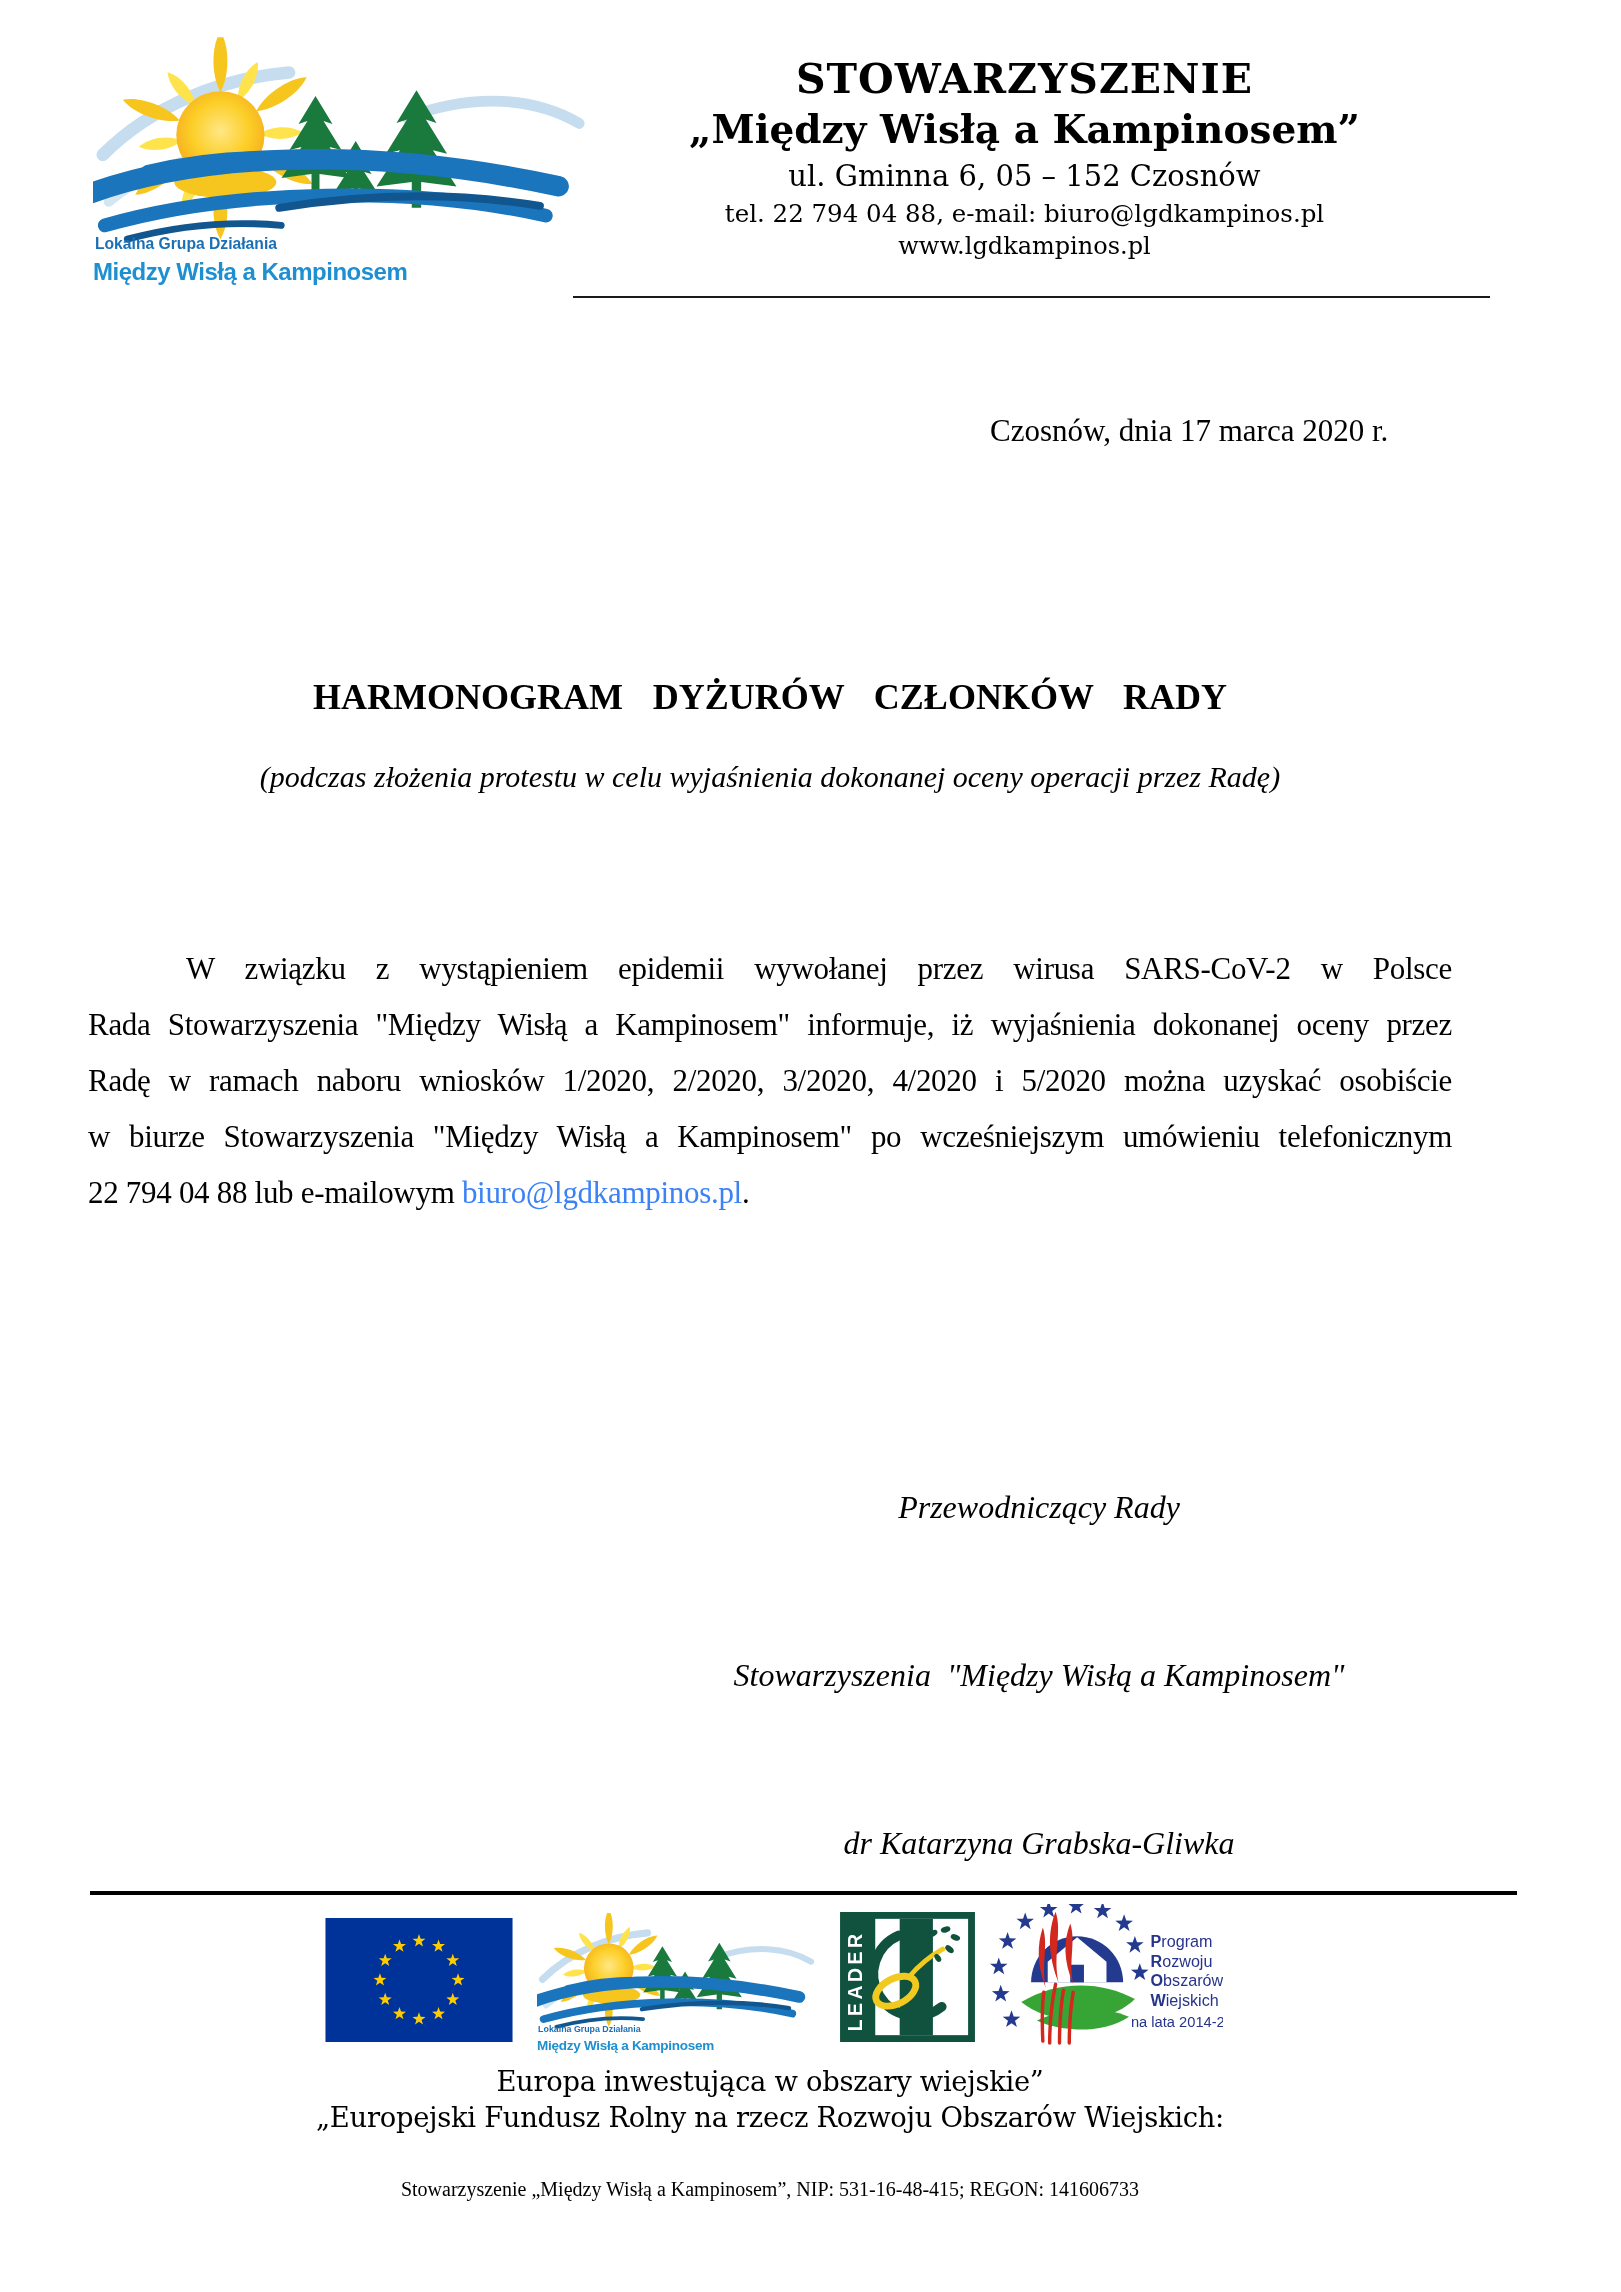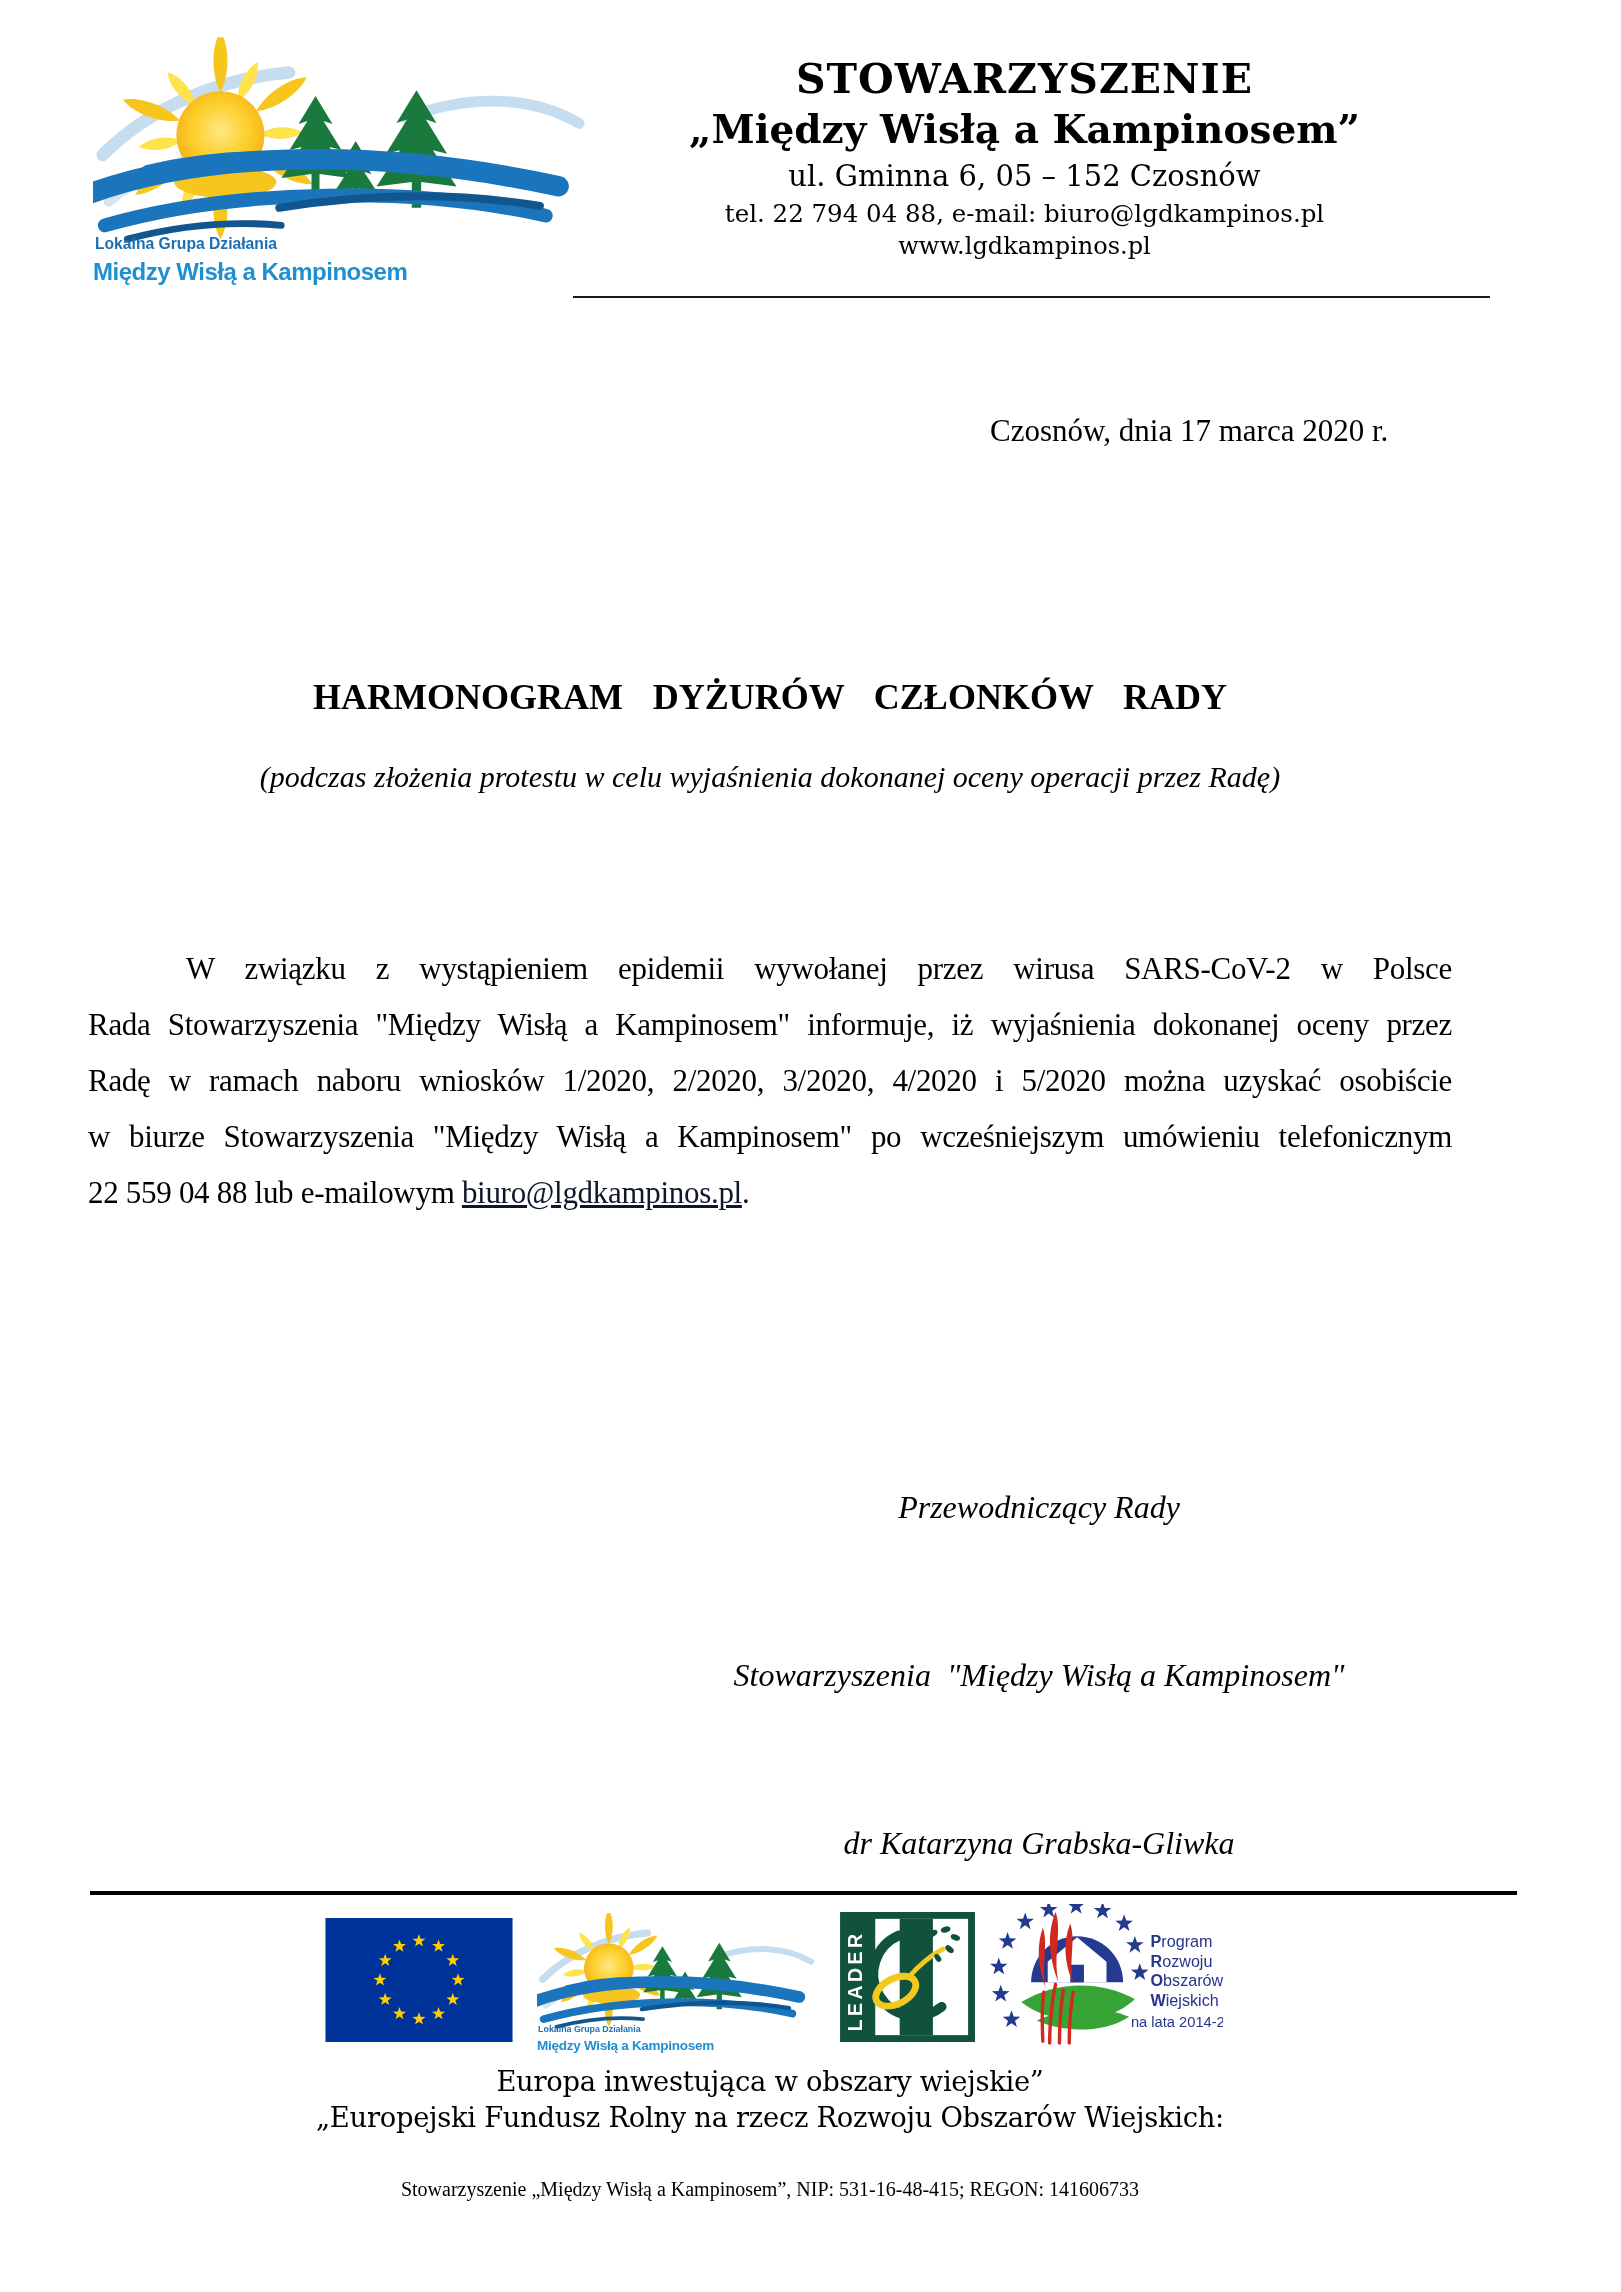--- a/index.html
+++ b/index.html
@@ -24,21 +24,21 @@
   
   .doc-title{left:88px;top:676px;width:1364px;text-align:center;font-size:36px;font-weight:bold;
              line-height:43px;white-space:pre-wrap;word-spacing:5.9px;}
   .doc-subtitle{left:88px;top:755px;width:1364px;text-align:center;font-size:30px;font-style:italic;line-height:43px;}
 
   
   .body-par{left:88px;top:941px;width:1364px;font-size:31px;letter-spacing:-0.3px;}
   .bline{line-height:56px;text-align:justify;text-align-last:justify;}
   .bline.indent{text-indent:98px;}
   .bline.last{text-align:left;text-align-last:left;}
-  .email-link{color:#0f172a;text-decoration:underline;cursor:pointer;}
+  .email-link{color:#3b82f6;cursor:pointer;}
 
   
   .signature{left:647px;top:1367px;width:784px;text-align:center;font-style:italic;
              font-size:32px;line-height:56px;white-space:pre-wrap;}
 
   
   .footer-rule{left:90px;top:1891px;width:1427px;border-top:4.9px solid #000;height:0;}
   .logo-eu{left:325px;top:1918px;width:188px;height:124px;}
   .logo-lgd-footer{left:537px;top:1913px;width:279px;height:152px;}
   .logo-leader{left:840px;top:1912px;width:135px;height:130px;}
@@ -138,21 +138,21 @@
 <div class="abs dateline">Czosnów, dnia 17 marca 2020 r.</div>
 
 <div class="abs doc-title">HARMONOGRAM  DYŻURÓW  CZŁONKÓW  RADY</div>
 <div class="abs doc-subtitle">(podczas złożenia protestu w celu wyjaśnienia dokonanej oceny operacji przez Radę)</div>
 
 <div class="abs body-par">
   <div class="bline indent">W związku z wystąpieniem epidemii wywołanej przez wirusa SARS-CoV-2 w Polsce</div>
   <div class="bline">Rada Stowarzyszenia "Między Wisłą a Kampinosem" informuje, iż wyjaśnienia dokonanej oceny przez</div>
   <div class="bline">Radę w ramach naboru wniosków 1/2020, 2/2020, 3/2020, 4/2020 i 5/2020 można uzyskać osobiście</div>
   <div class="bline">w biurze Stowarzyszenia "Między Wisłą a Kampinosem" po wcześniejszym umówieniu telefonicznym</div>
-  <div class="bline last"><span>22 559 04 88 lub e-mailowym </span><a class="email-link">biuro@lgdkampinos.pl</a><span>.</span></div>
+  <div class="bline last"><span>22 794 04 88 lub e-mailowym </span><a class="email-link">biuro@lgdkampinos.pl</a><span>.</span></div>
 </div>
 
 <div class="abs signature">
   <div>Przewodniczący Rady</div>
   <div>Stowarzyszenia  "Między Wisłą a Kampinosem"</div>
   <div>dr Katarzyna Grabska-Gliwka</div>
 </div>
 
 <div class="abs footer-rule"></div>
 

